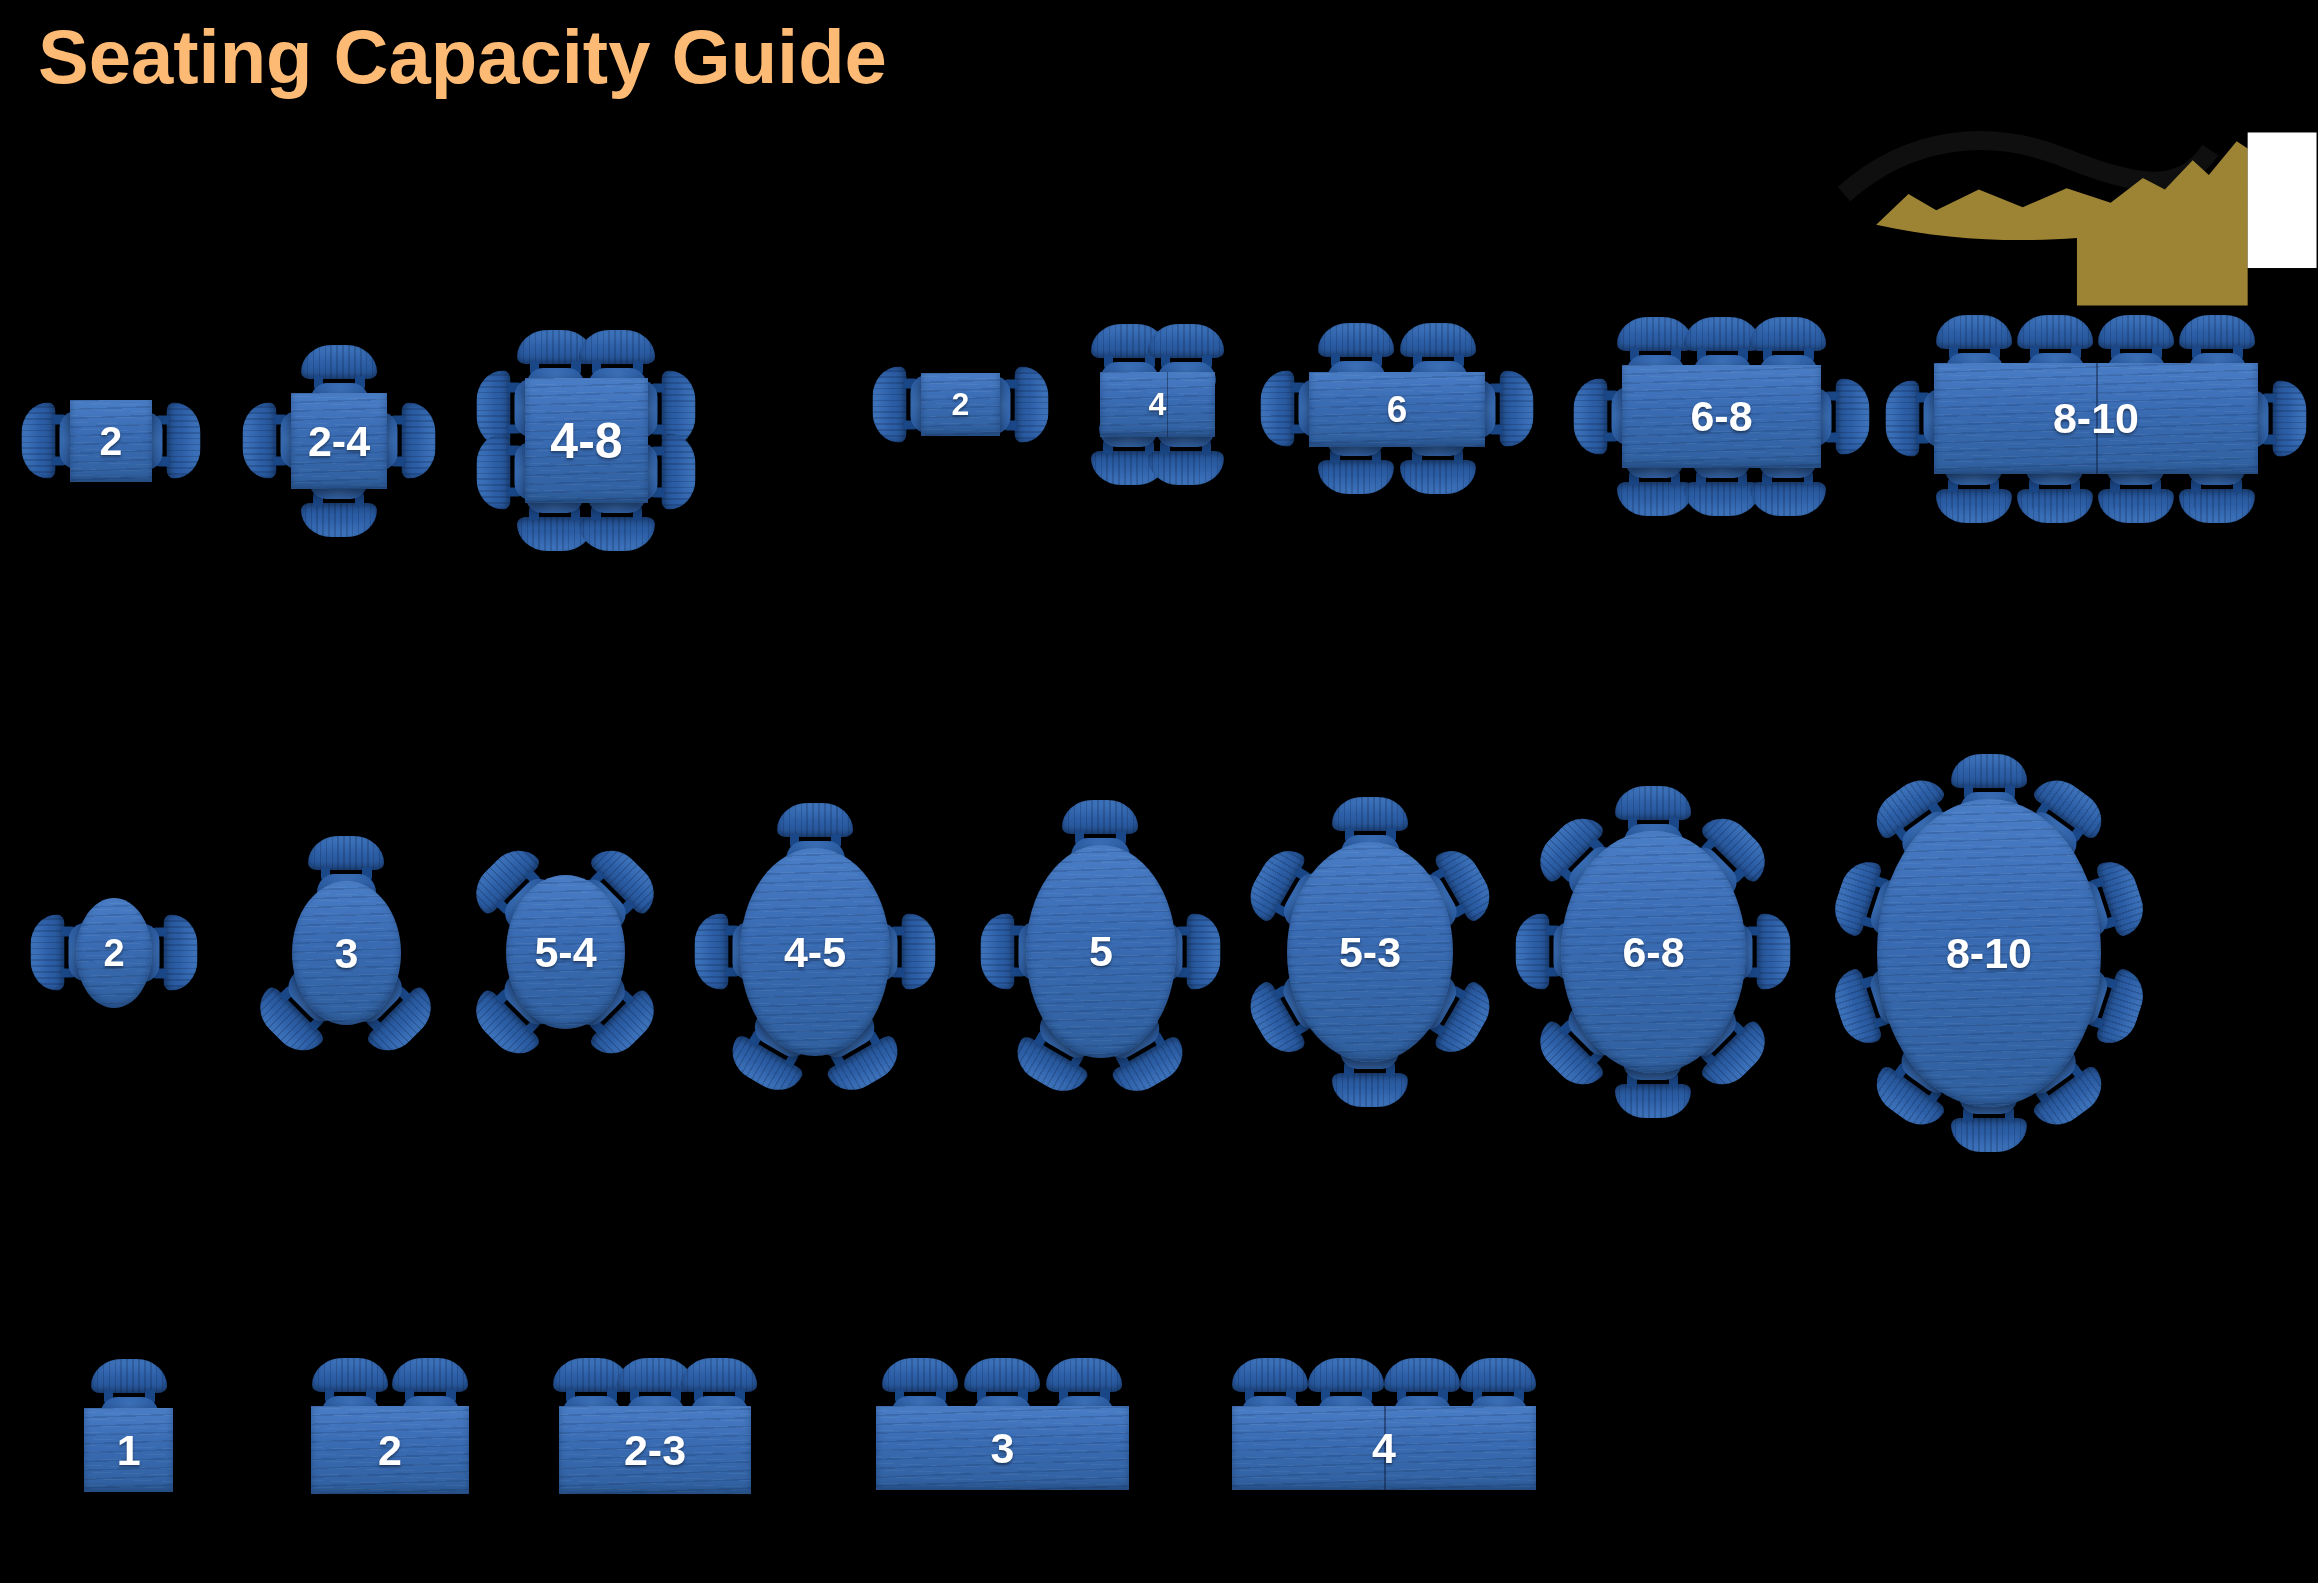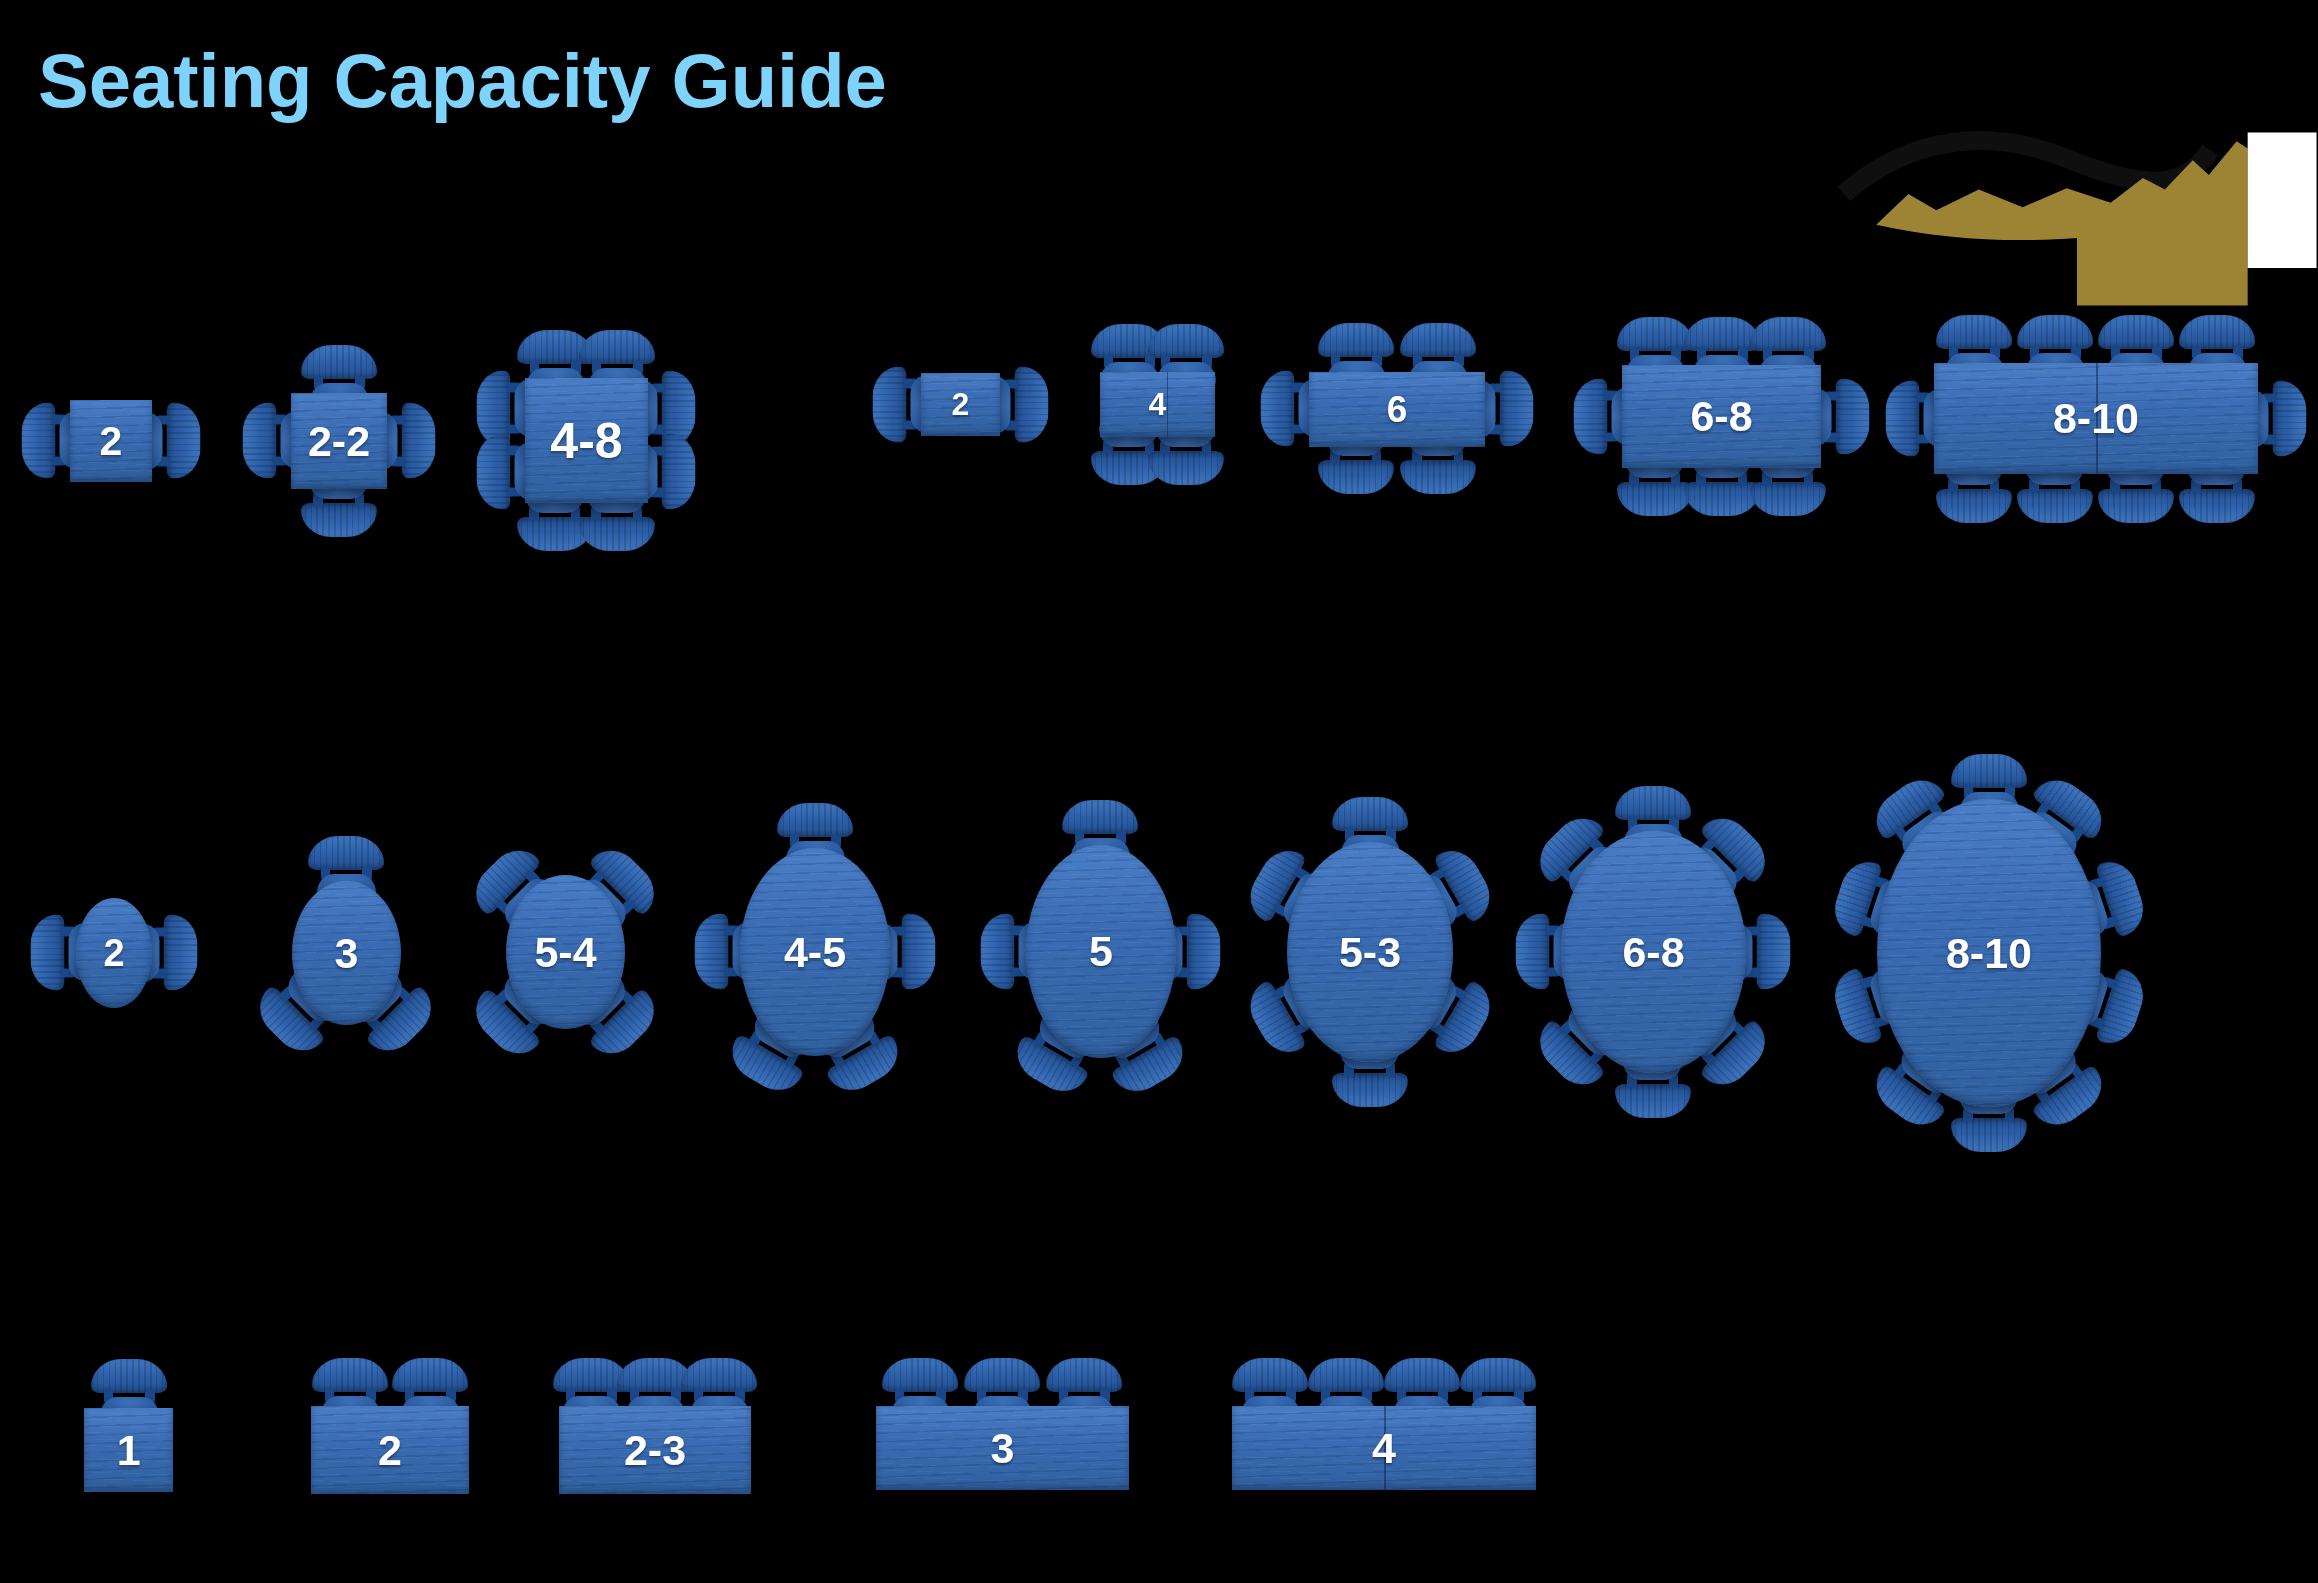--- a/index.html
+++ b/index.html
@@ -30,21 +30,21 @@
         box-shadow:0 5.9px 11.7px rgba(0,0,0,.5), inset 0 -3.7px 7.3px rgba(10,28,60,.35);}
   .round{border-radius:50%;}
   .seam{position:absolute;top:0;bottom:0;width:1.5px;background:rgba(10,25,55,.45);}
   .tlabel{position:absolute;left:0;top:0;right:0;bottom:0;display:flex;align-items:center;justify-content:center;
           color:#ffffff;font-weight:bold;text-shadow:0 1.5px 2.9px rgba(0,0,0,.4);}
 </style>
 </head>
 <body>
 
 <div class="canvas">
-  <h1 class="title" style="color: #7dd3fc; margin-top: 24px;">Seating Capacity Guide</h1>
+  <h1 class="title" style="color: #fdba74;">Seating Capacity Guide</h1>
 
   <svg class="logo" viewBox="0 0 707 300" xmlns="http://www.w3.org/2000/svg">
 
     <path fill="none" stroke="#0f0f0f" stroke-width="26" d="M60 120 C 150 40, 260 30, 360 70 S 520 120, 560 60"></path>
 
     <path fill="#9d8434" d="M104 162 L148 120 L186 142 L244 114 L304 138 L364 112 L424 132 L468 98 L498 114
              L536 74 L558 94 L596 48 L611 58 L611 272 L378 272 L378 180
              C300 186 200 184 104 162 Z"></path>
 
     <rect x="611" y="36" width="94" height="185" fill="#ffffff"></rect>
@@ -87,21 +87,21 @@
           <div class="arm ar"></div>
           <div class="seat"></div>
         </div>
         <div class="chair" style="left: 172px; top: 113px; transform: rotate(90deg);">
           <div class="back"></div>
           <div class="arm al"></div>
           <div class="arm ar"></div>
           <div class="seat"></div>
         </div>
         <div class="ttop" style="left: 99px; top: 99px; width: 96px; height: 96px;">
-          <div class="tlabel" style="font-size: 43px;">2-2</div>
+          <div class="tlabel" style="font-size: 43px;">2-4</div>
         </div>
       </div>
       <div class="tgroup" style="left: 425px; top: 279px; height: 323px; width: 323px;">
         <div class="chair" style="left: 92px; top: 51px; transform: rotate(0deg);">
           <div class="back"></div>
           <div class="arm al"></div>
           <div class="arm ar"></div>
           <div class="seat"></div>
         </div>
         <div class="chair" style="left: 154px; top: 51px; transform: rotate(0deg);">

